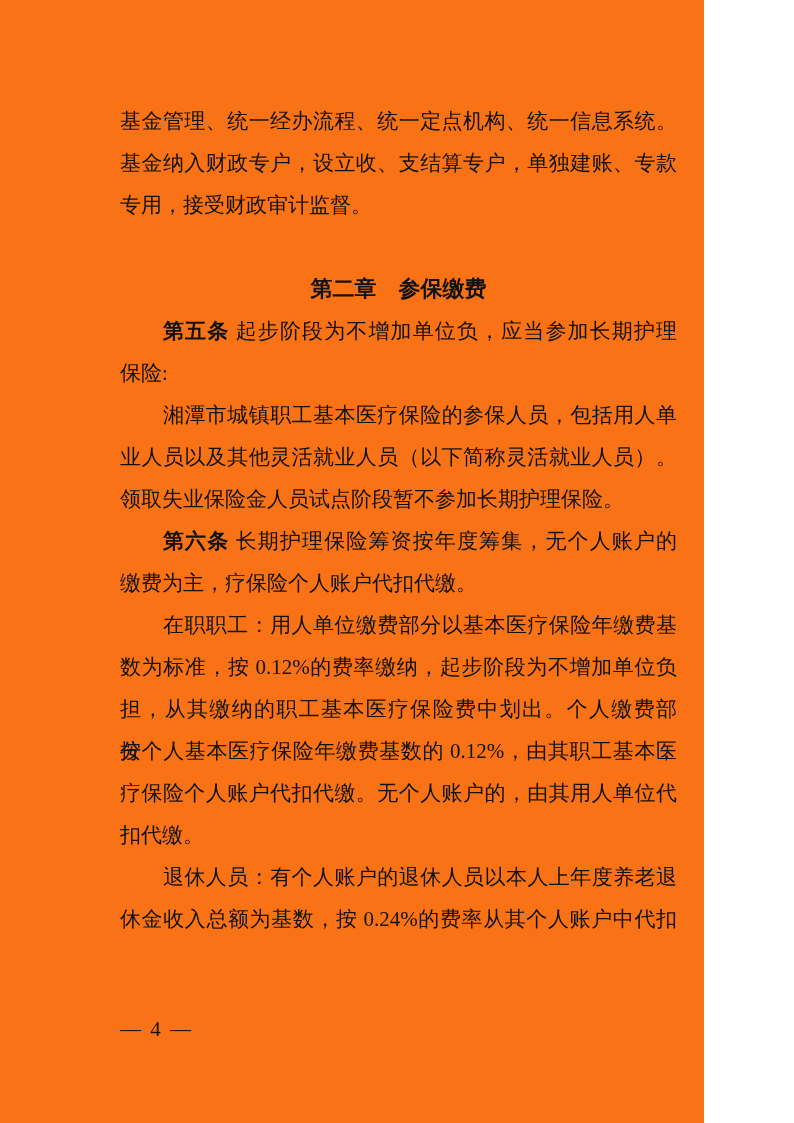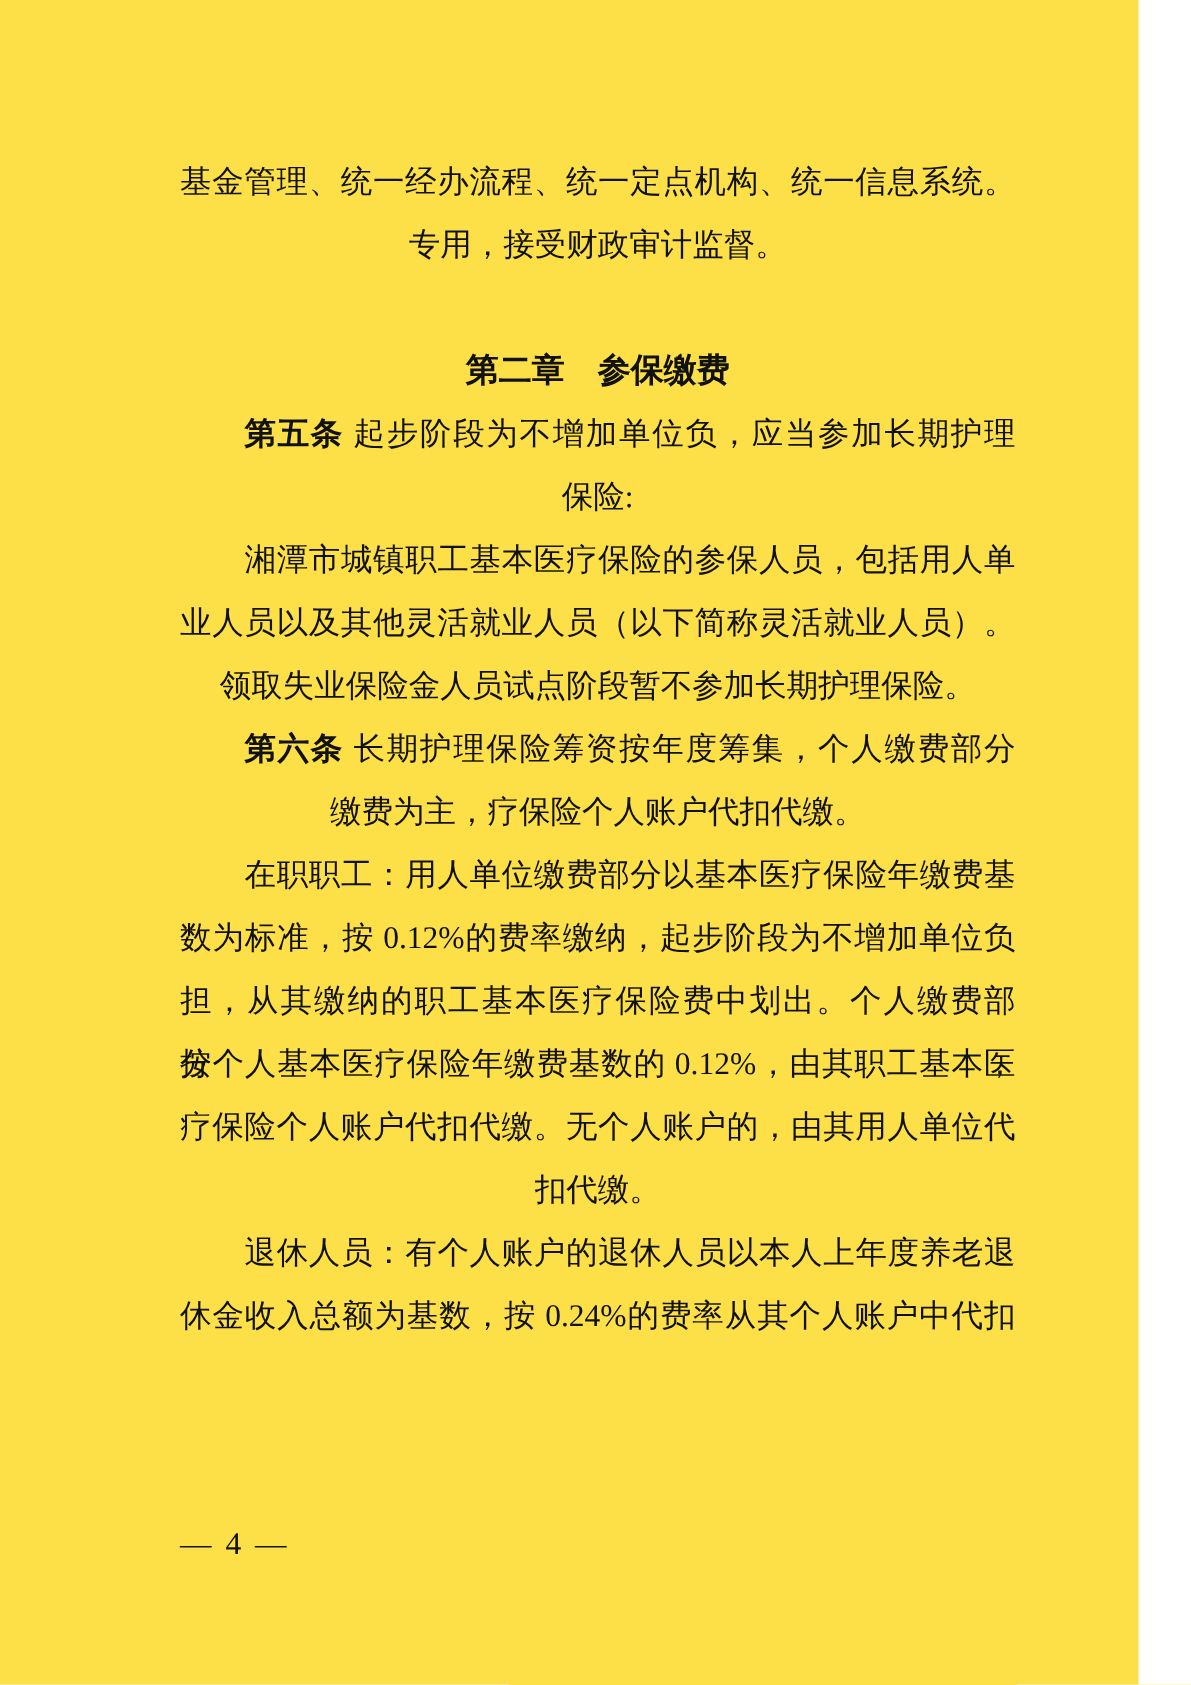--- a/index.html
+++ b/index.html
@@ -11,36 +11,36 @@
     width: 794px;
     height: 1123px;
     position: relative;
     overflow: hidden;
     font-family: "Liberation Serif", "DejaVu Serif", serif;
     color: #111111;
   }
   .page {
     position: absolute;
     left: 0; top: 0;
-    width: 759px; height: 1123px;
-    background: #fde047;
+    width: 704px; height: 1123px;
+    background: #f97316;
   }
   .content {
     position: absolute;
     left: 120px;
     top: 100px;
     width: 557px;
   }
   .line {
     box-sizing: border-box;
     width: 100%;
     height: 42px;
     line-height: 42px;
     font-size: 21px;
-    text-align: center;
+    text-align: left;
     overflow: visible;
   }
   .just {
     text-align: justify;
     text-align-last: justify;
   }
   .indent {
     padding-left: 43px;
   }
   .blank {
@@ -68,34 +68,35 @@
     letter-spacing: 2px;
   }
 </style>
 </head>
 <body>
 
 <div class="page">
   <div class="content">
 
     <div class="line just">基金管理、统一经办流程、统一定点机构、统一信息系统。</div>
+    <div class="line just">基金纳入财政专户，设立收、支结算专户，单独建账、专款</div>
     <div class="line">专用，接受财政审计监督。</div>
 
     <div class="line blank"></div>
 
     <h2 class="line heading">第二章　参保缴费</h2>
 
     <div class="line just indent"><span class="art-label">第五条</span><span> 起步阶段为不增加单位负，应当参加长期护理</span></div>
     <div class="line">保险:</div>
 
     <div class="line just indent">湘潭市城镇职工基本医疗保险的参保人员，包括用人单</div>
     <div class="line just">业人员以及其他灵活就业人员（以下简称灵活就业人员）。</div>
     <div class="line">领取失业保险金人员试点阶段暂不参加长期护理保险。</div>
 
-    <div class="line just indent"><span class="art-label">第六条</span><span> 长期护理保险筹资按年度筹集，个人缴费部分</span></div>
+    <div class="line just indent"><span class="art-label">第六条</span><span> 长期护理保险筹资按年度筹集，无个人账户的</span></div>
     <div class="line">缴费为主，疗保险个人账户代扣代缴。</div>
 
     <div class="line just indent">在职职工：用人单位缴费部分以基本医疗保险年缴费基</div>
     <div class="line just">数为标准，按 0.12%的费率缴纳，起步阶段为不增加单位负</div>
     <div class="line just">担，从其缴纳的职工基本医疗保险费中划出。个人缴费部分，</div>
     <div class="line just">按个人基本医疗保险年缴费基数的 0.12%，由其职工基本医</div>
     <div class="line just">疗保险个人账户代扣代缴。无个人账户的，由其用人单位代</div>
     <div class="line">扣代缴。</div>
 
     <div class="line just indent">退休人员：有个人账户的退休人员以本人上年度养老退</div>

